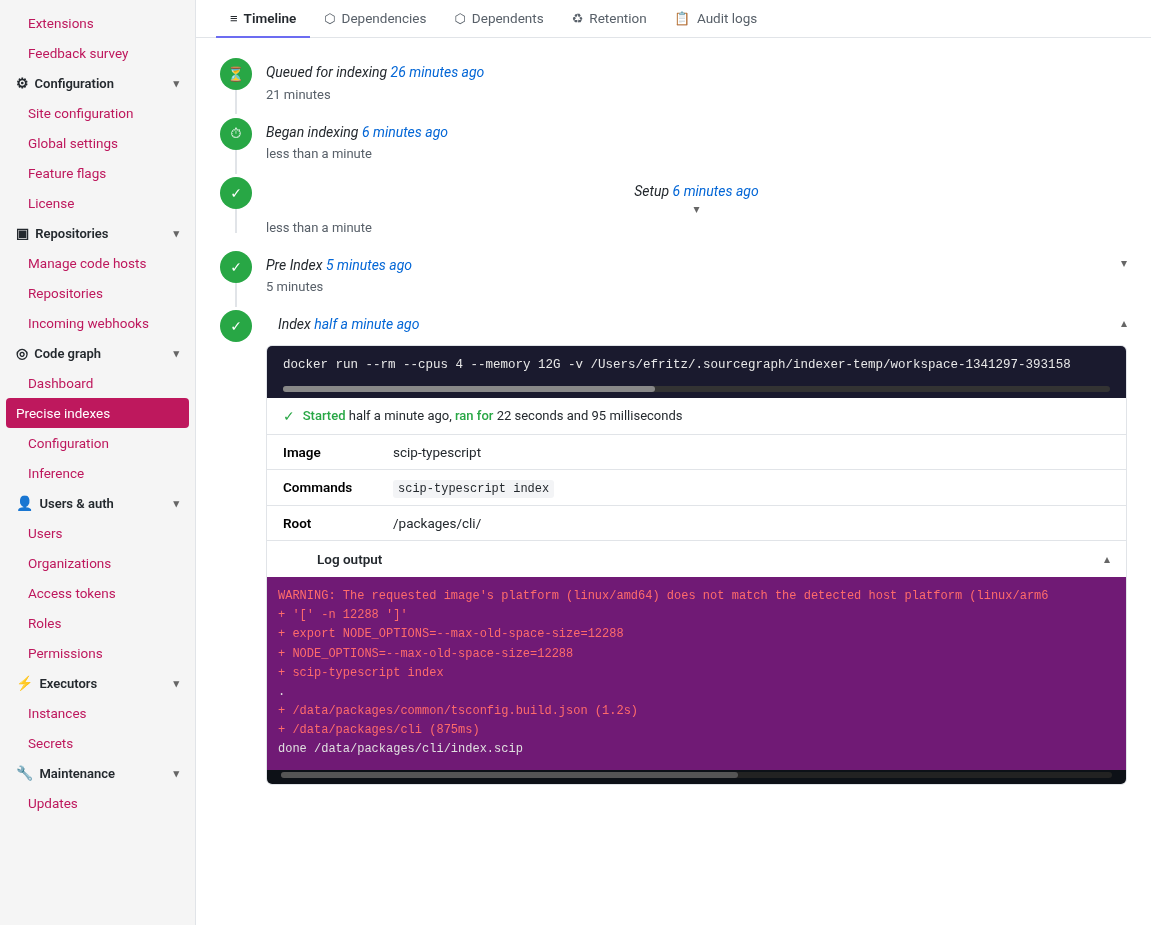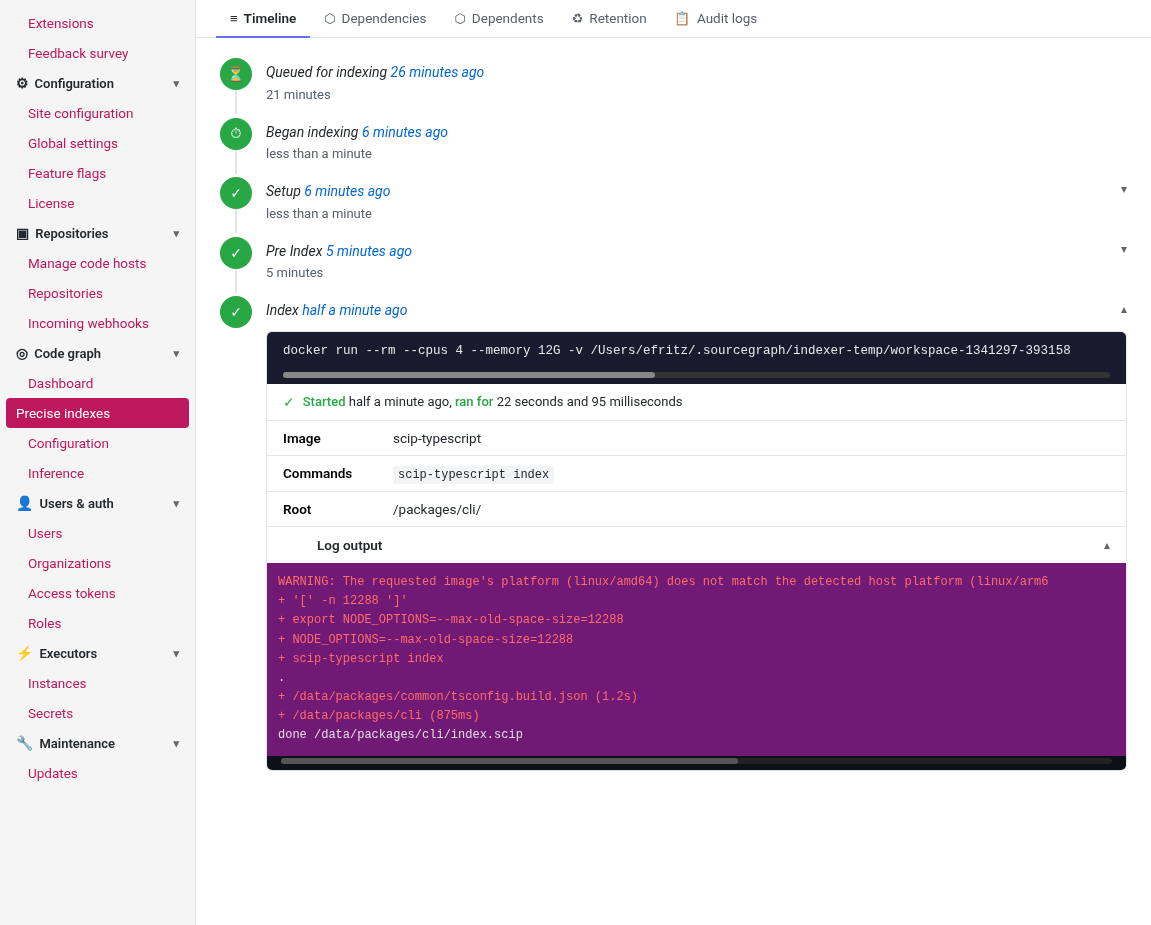--- a/index.html
+++ b/index.html
@@ -296,20 +296,21 @@
 
   <div class="sidebar-section-header">
     <span class="section-icon">👤</span>
     <span>Users &amp; auth</span>
     <span class="chevron">▾</span>
   </div>
   <a class="sidebar-item">Users</a>
   <a class="sidebar-item">Organizations</a>
   <a class="sidebar-item">Access tokens</a>
   <a class="sidebar-item">Roles</a>
+  <a class="sidebar-item">Permissions</a>
 
   <div class="sidebar-section-header">
     <span class="section-icon">⚡</span>
     <span>Executors</span>
     <span class="chevron">▾</span>
   </div>
   <a class="sidebar-item">Instances</a>
   <a class="sidebar-item">Secrets</a>
 
   <div class="sidebar-section-header">
@@ -375,21 +376,21 @@
           <div class="timeline-duration">less than a minute</div>
         </div>
       </div>
 
       <div class="timeline-item">
         <div class="timeline-connector">
           <div class="timeline-icon success">✓</div>
           <div class="timeline-line"></div>
         </div>
         <div class="timeline-body">
-          <div style="display:flex;align-items:center;justify-content:space-between;">
+          <div style="display:flex;align-items:center;justify-content:center;flex-direction:column;">
             <div class="timeline-title">
               <span>Setup</span>
               <a class="time-link">6 minutes ago</a>
             </div>
             <span class="chevron-expand">▾</span>
           </div>
           <div class="timeline-duration">less than a minute</div>
         </div>
       </div>
 
@@ -408,21 +409,21 @@
           </div>
           <div class="timeline-duration">5 minutes</div>
         </div>
       </div>
 
       <div class="timeline-item">
         <div class="timeline-connector">
           <div class="timeline-icon success">✓</div>
         </div>
         <div class="timeline-body" style="padding-bottom:20px;">
-          <div style="display:flex;align-items:center;justify-content:space-between;margin-bottom:10px;">
+          <div style="display:flex;align-items:center;justify-content:space-between;margin-bottom:10px;margin-left:12px;">
             <div class="timeline-title">
               <span>Index</span>
               <a class="time-link">half a minute ago</a>
             </div>
             <span class="chevron-expand">▴</span>
           </div>
 
           <div class="index-expanded">
             <div class="code-command">docker run --rm --cpus 4 --memory 12G -v /Users/efritz/.sourcegraph/indexer-temp/workspace-1341297-393158</div>
             <div class="scroll-bar-container">

